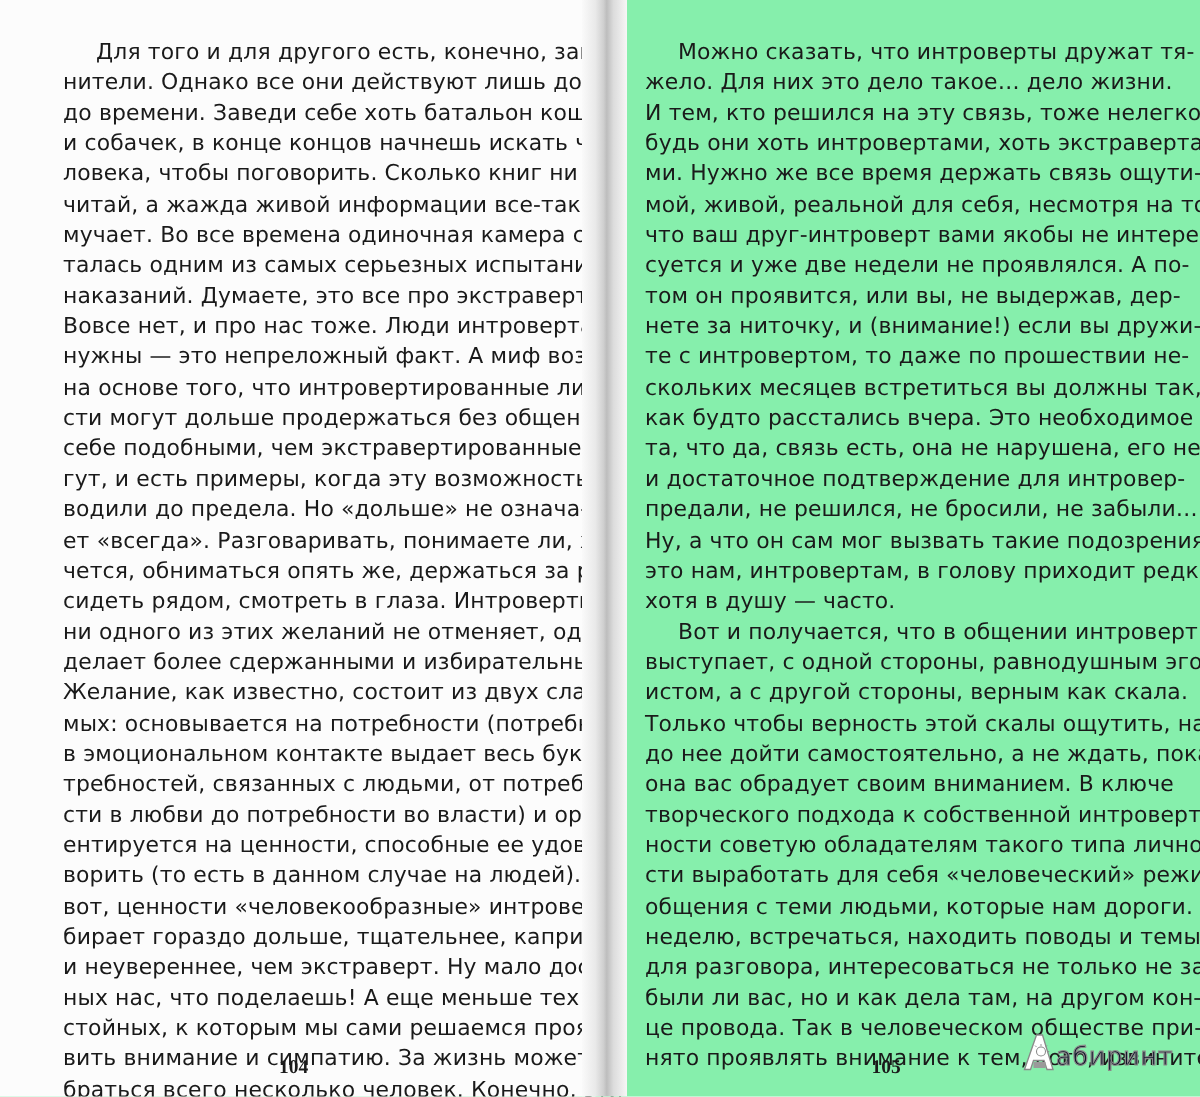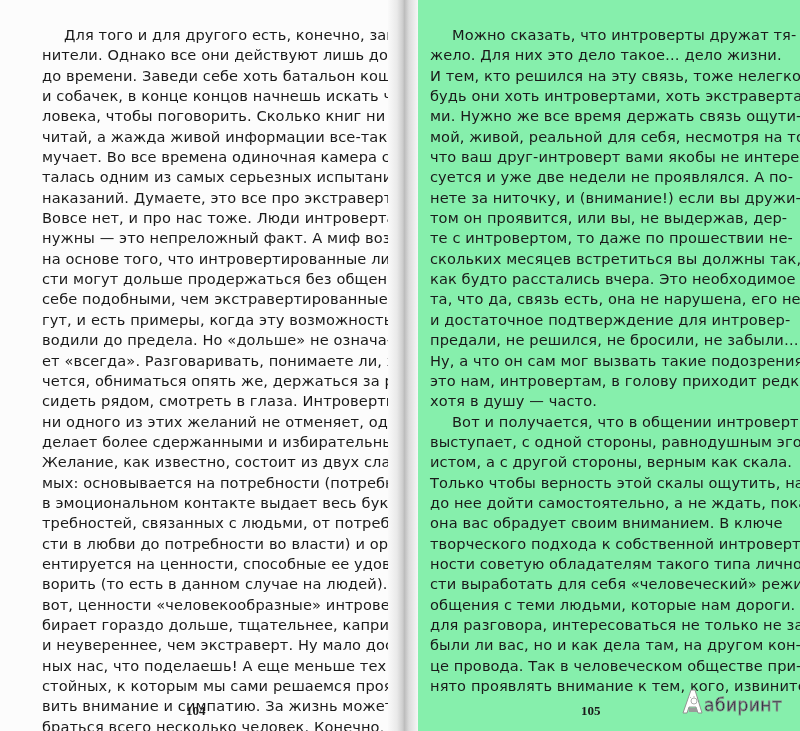--- a/index.html
+++ b/index.html
@@ -106,41 +106,42 @@
   <div class="page right">
     <div class="text" id="right-text">
         <span class="line indent">Можно сказать, что интроверты дружат тя-</span>
         <span class="line">жело. Для них это дело такое… дело жизни.</span>
         <span class="line">И тем, кто решился на эту связь, тоже нелегко,</span>
         <span class="line">будь они хоть интровертами, хоть экстраверта-</span>
         <span class="line">ми. Нужно же все время держать связь ощути-</span>
         <span class="line">мой, живой, реальной для себя, несмотря на то,</span>
         <span class="line">что ваш друг-интроверт вами якобы не интере-</span>
         <span class="line">суется и уже две недели не проявлялся. А по-</span>
+        <span class="line">том он проявится, или вы, не выдержав, дер-</span>
         <span class="line">нете за ниточку, и (внимание!) если вы дружи-</span>
-        <span class="line">том он проявится, или вы, не выдержав, дер-</span>
         <span class="line">те с интровертом, то даже по прошествии не-</span>
         <span class="line">скольких месяцев встретиться вы должны так,</span>
         <span class="line">как будто расстались вчера. Это необходимое</span>
         <span class="line">та, что да, связь есть, она не нарушена, его не</span>
         <span class="line">и достаточное подтверждение для интровер-</span>
         <span class="line">предали, не решился, не бросили, не забыли…</span>
         <span class="line">Ну, а что он сам мог вызвать такие подозрения,</span>
         <span class="line">это нам, интровертам, в голову приходит редко,</span>
         <span class="line last">хотя в душу — часто.</span>
         <span class="line indent">Вот и получается, что в общении интроверт</span>
         <span class="line">выступает, с одной стороны, равнодушным эго-</span>
         <span class="line">истом, а с другой стороны, верным как скала.</span>
         <span class="line">Только чтобы верность этой скалы ощутить, надо</span>
         <span class="line">до нее дойти самостоятельно, а не ждать, пока</span>
         <span class="line">она вас обрадует своим вниманием. В ключе</span>
         <span class="line">творческого подхода к собственной интроверт-</span>
         <span class="line">ности советую обладателям такого типа лично-</span>
         <span class="line">сти выработать для себя «человеческий» режим</span>
         <span class="line">общения с теми людьми, которые нам дороги.</span>
+        <span class="line">неделю, встречаться, находить поводы и темы</span>
         <span class="line">для разговора, интересоваться не только не за-</span>
         <span class="line">были ли вас, но и как дела там, на другом кон-</span>
         <span class="line">це провода. Так в человеческом обществе при-</span>
         <span class="line">нято проявлять внимание к тем, кого, извините,</span>
       </div>
     <div class="pagenum">105</div>
   </div>
   <div class="gutter"></div>
   <div class="watermark">
     <svg class="logo-a" viewBox="0 0 22 26">

